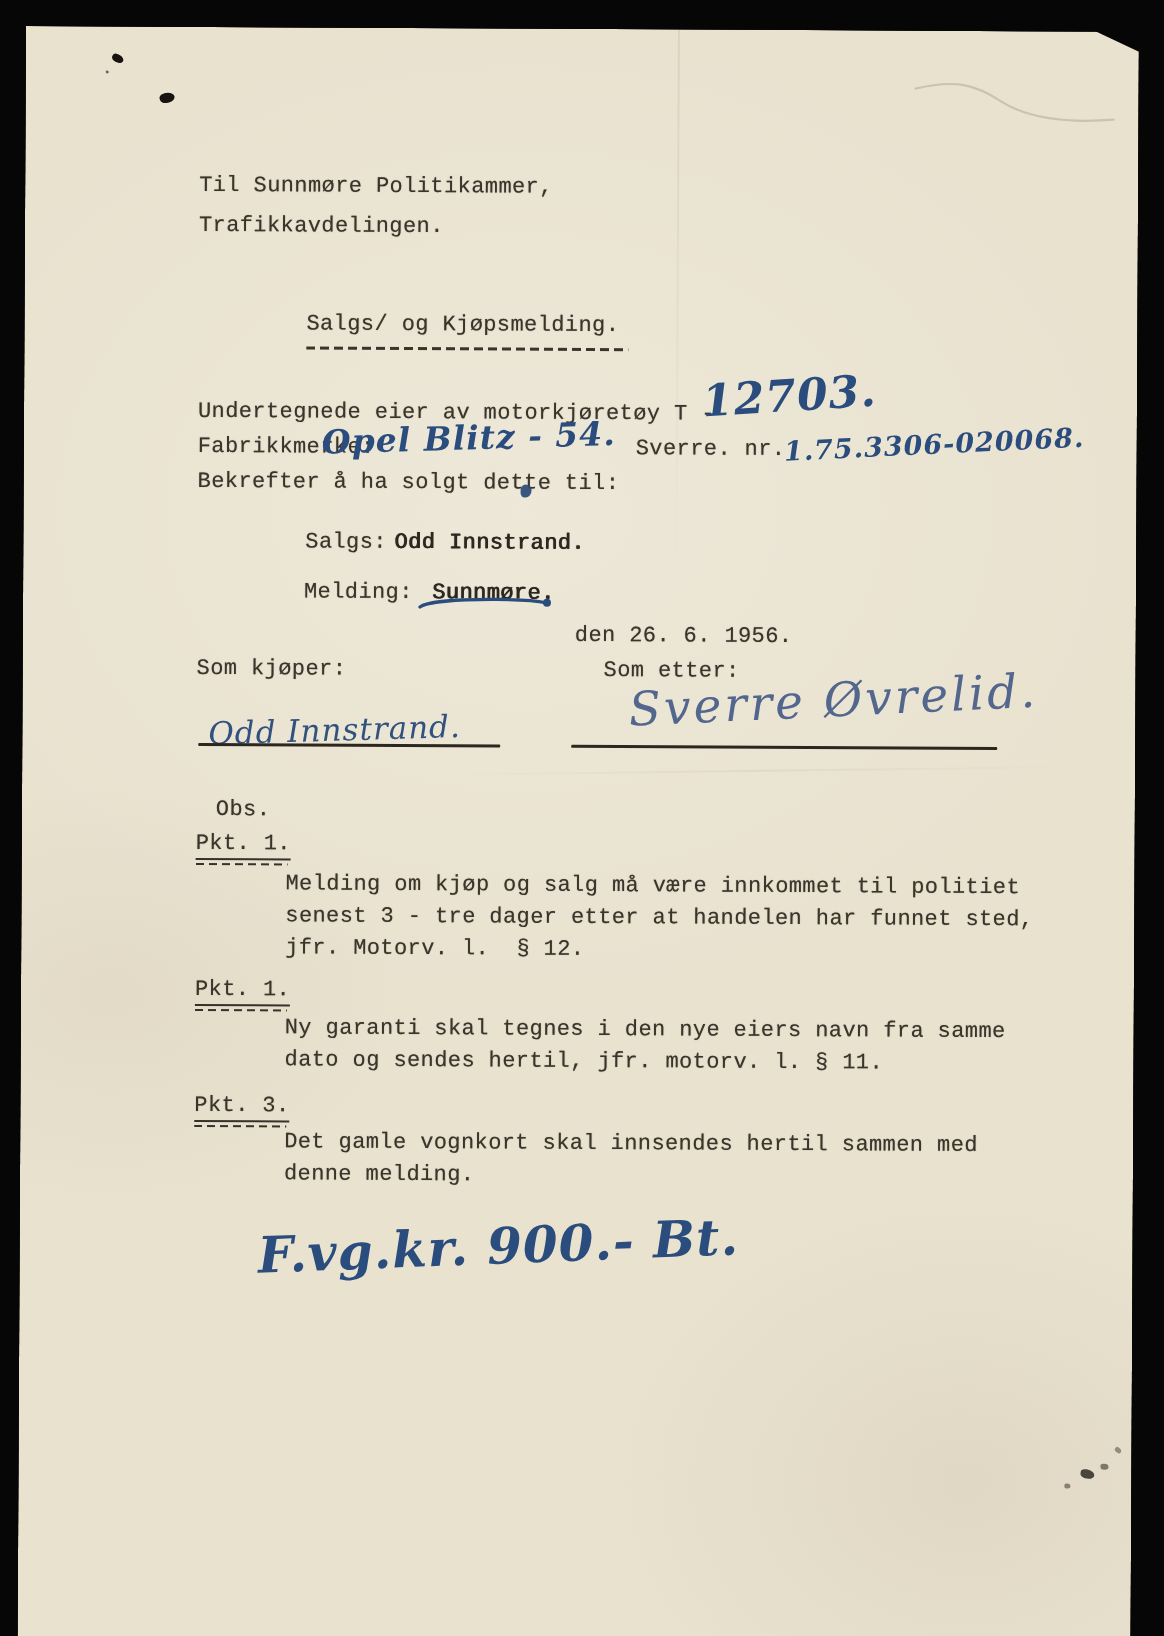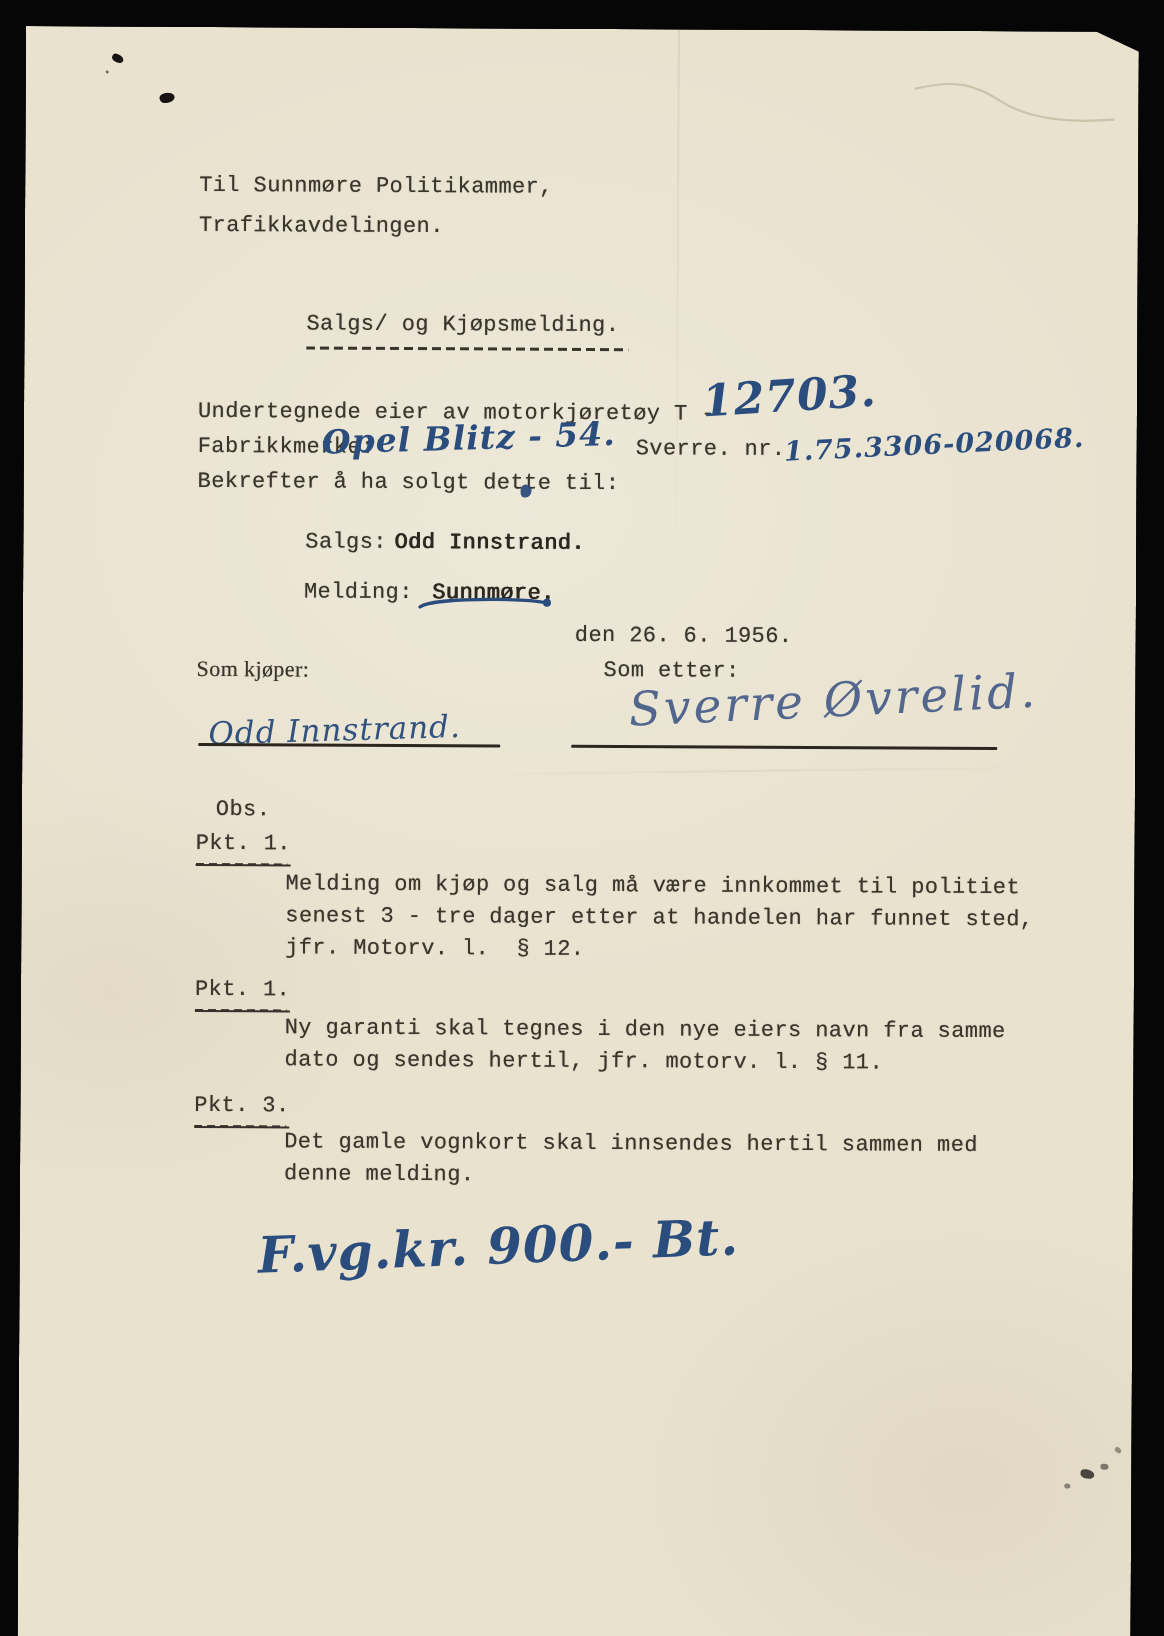--- a/index.html
+++ b/index.html
@@ -58,27 +58,27 @@
     background:repeating-linear-gradient(90deg,#3a352b 0 9px,rgba(0,0,0,0) 9px 14px); }
   .l-row1 { left:174px; top:372px; }
   .l-row2a { left:174px; top:407px; }
   .l-row2b { left:612px; top:407px; }
   .l-row3 { left:174px; top:442px; }
   .l-navn-label { left:282px; top:502px; }
   .l-navn-value { left:371px; top:502px; }
   .l-adr-label { left:281px; top:552px; }
   .l-adr-value { left:409px; top:552px; }
   .l-date { left:552px; top:594px; }
-  .l-kjoper { left:174px; top:629px;font-family:Liberation Serif, serif; }
+  .l-kjoper { left:174px; top:629px; }
   .l-selger { left:581px; top:629px; }
   .sig-line { height:3px; background:#2b271f; border-radius:1px; }
   .l-sigline-left  { left:176px; top:716px; width:302px; }
   .l-sigline-right { left:549px; top:716px; width:426px; }
   .l-obs { left:174px; top:770px;margin-left:20px; }
-  .pkt-head { border-bottom:2px solid #36312a; padding-bottom:8px; }
+  .pkt-head { border-bottom:2px solid #36312a; padding-bottom:2px; }
   .pkt-dash { height:2px;
     background:repeating-linear-gradient(90deg,#36312a 0 8px,rgba(0,0,0,0) 8px 13px); }
   .l-p1h { left:174px; top:804px; }
   .l-p1d { left:174px; top:836px; width:92px; }
   .l-p1l1 { left:264px; top:844px; }
   .l-p1l2 { left:264px; top:876px; }
   .l-p1l3 { left:264px; top:908px; }
   .l-p2h { left:174px; top:950px; }
   .l-p2d { left:174px; top:982px; width:92px; }
   .l-p2l1 { left:264px; top:988px; }

